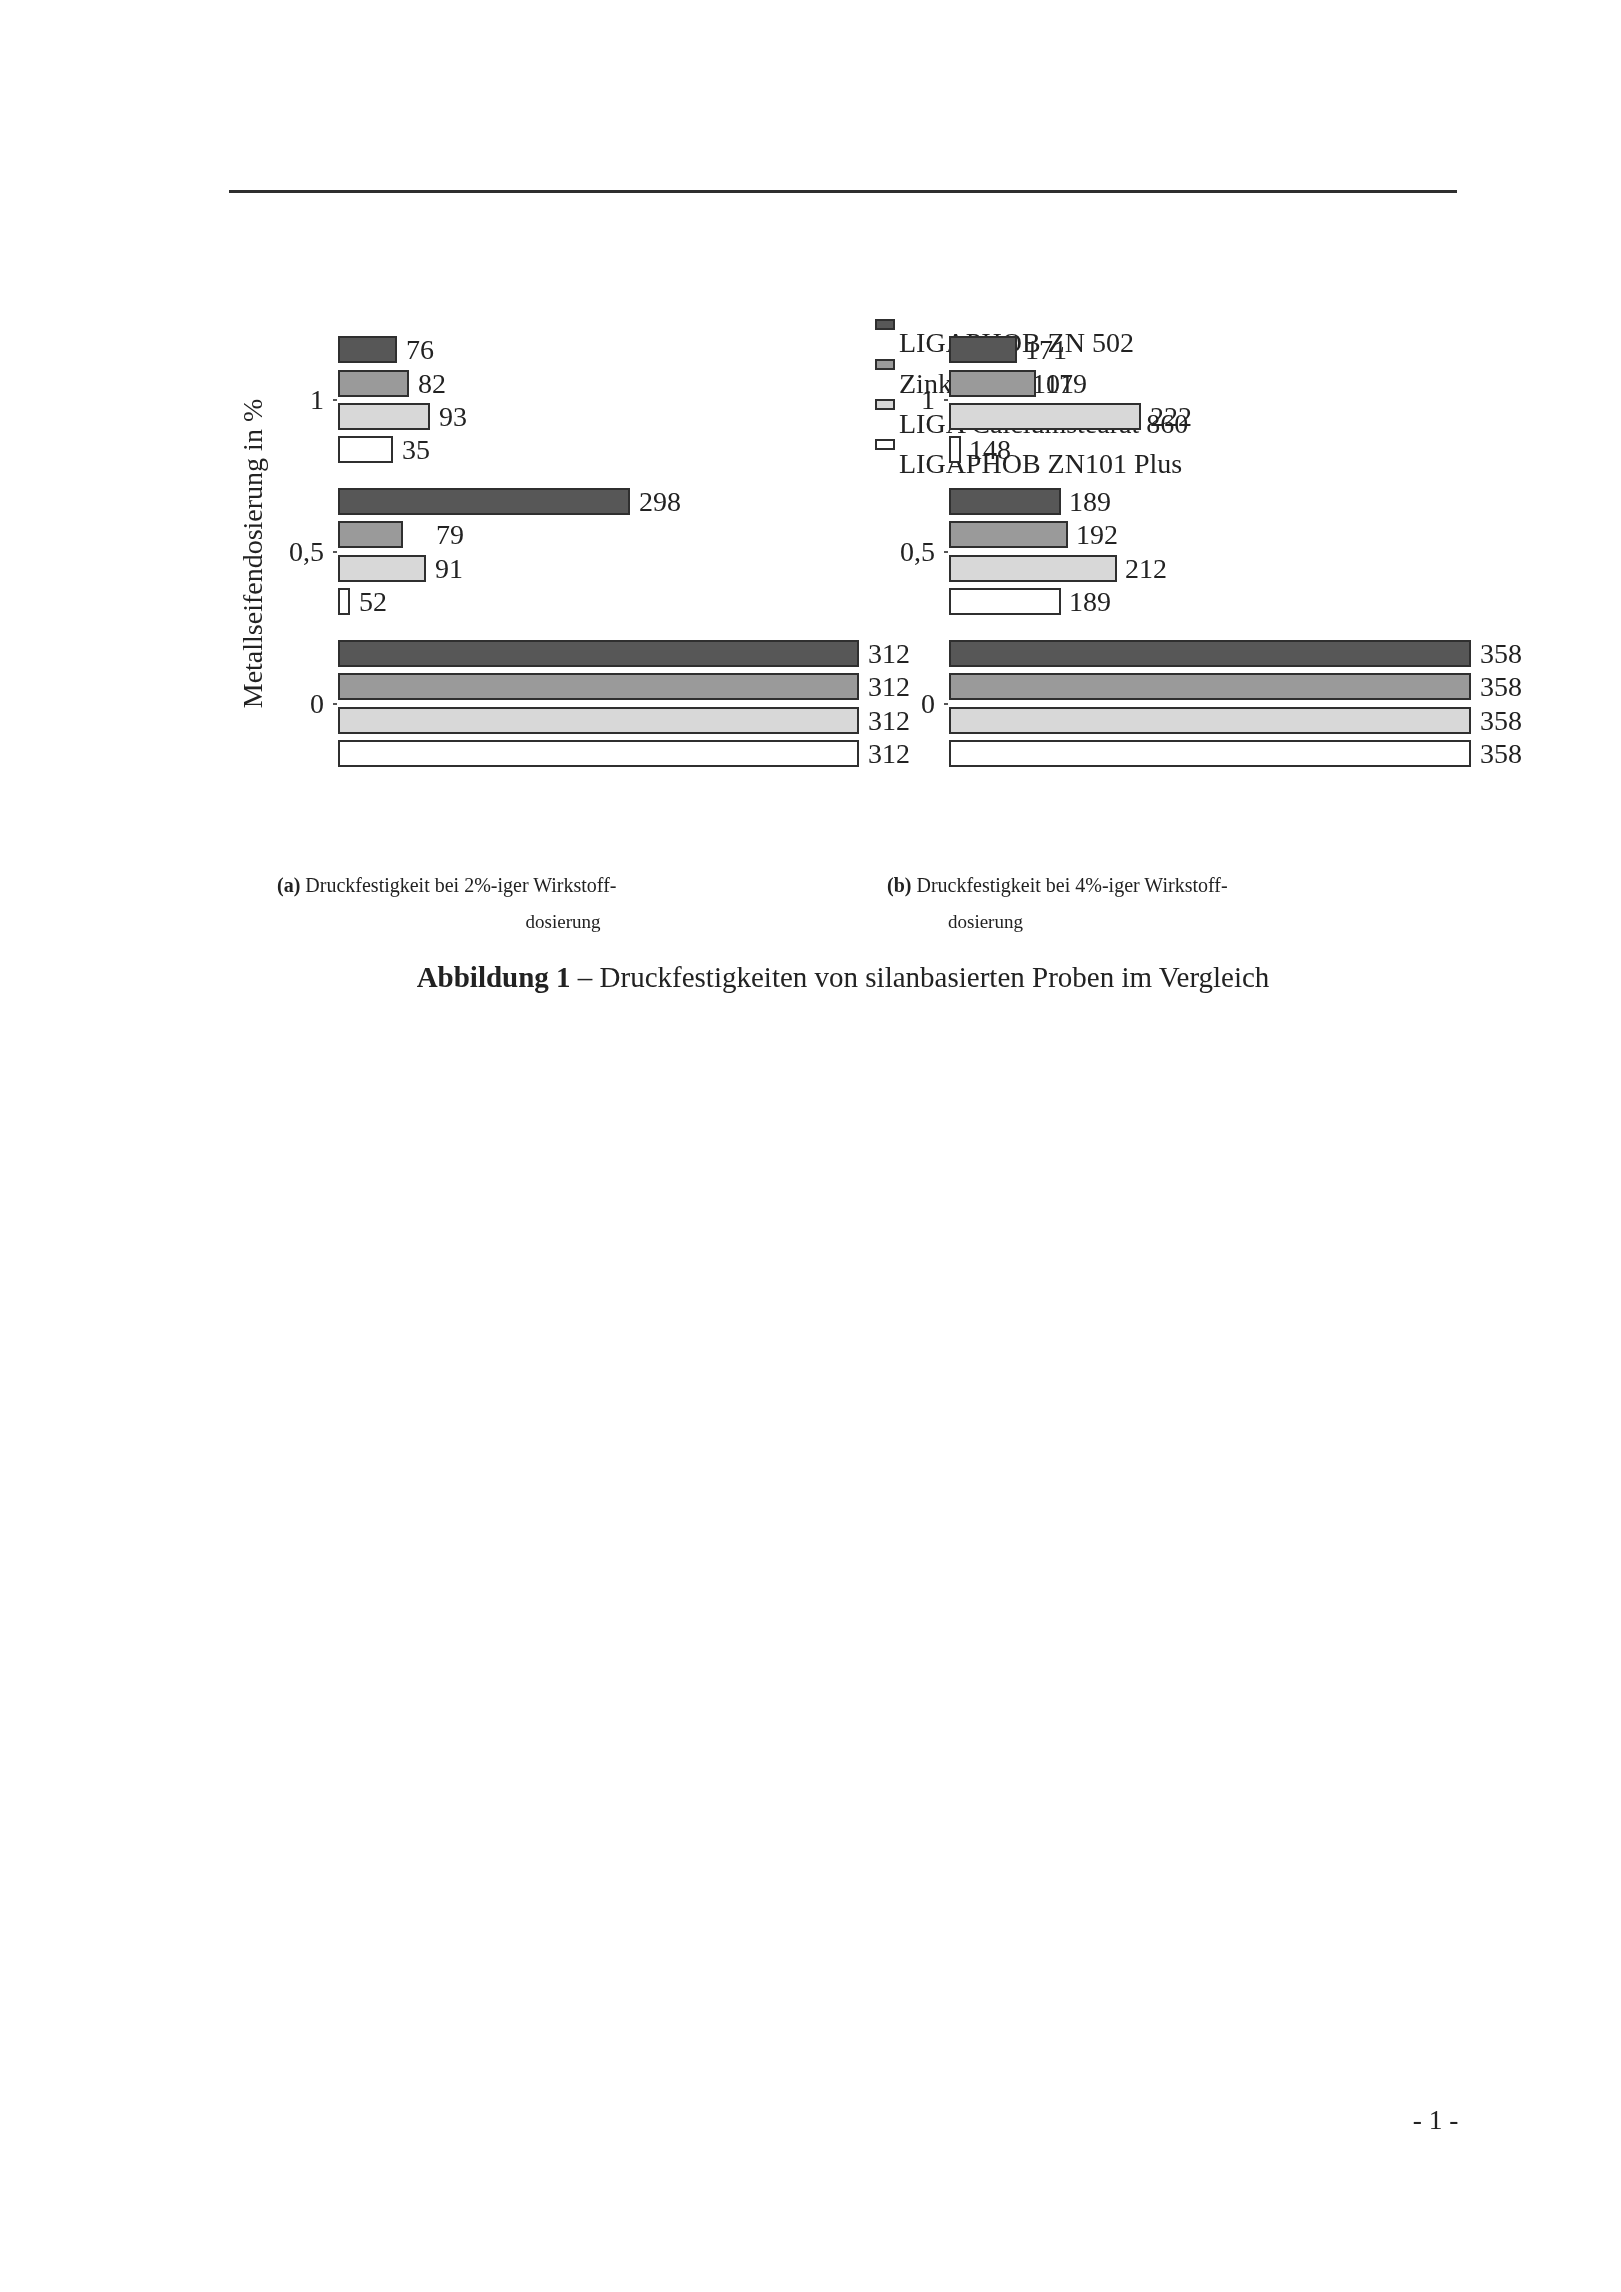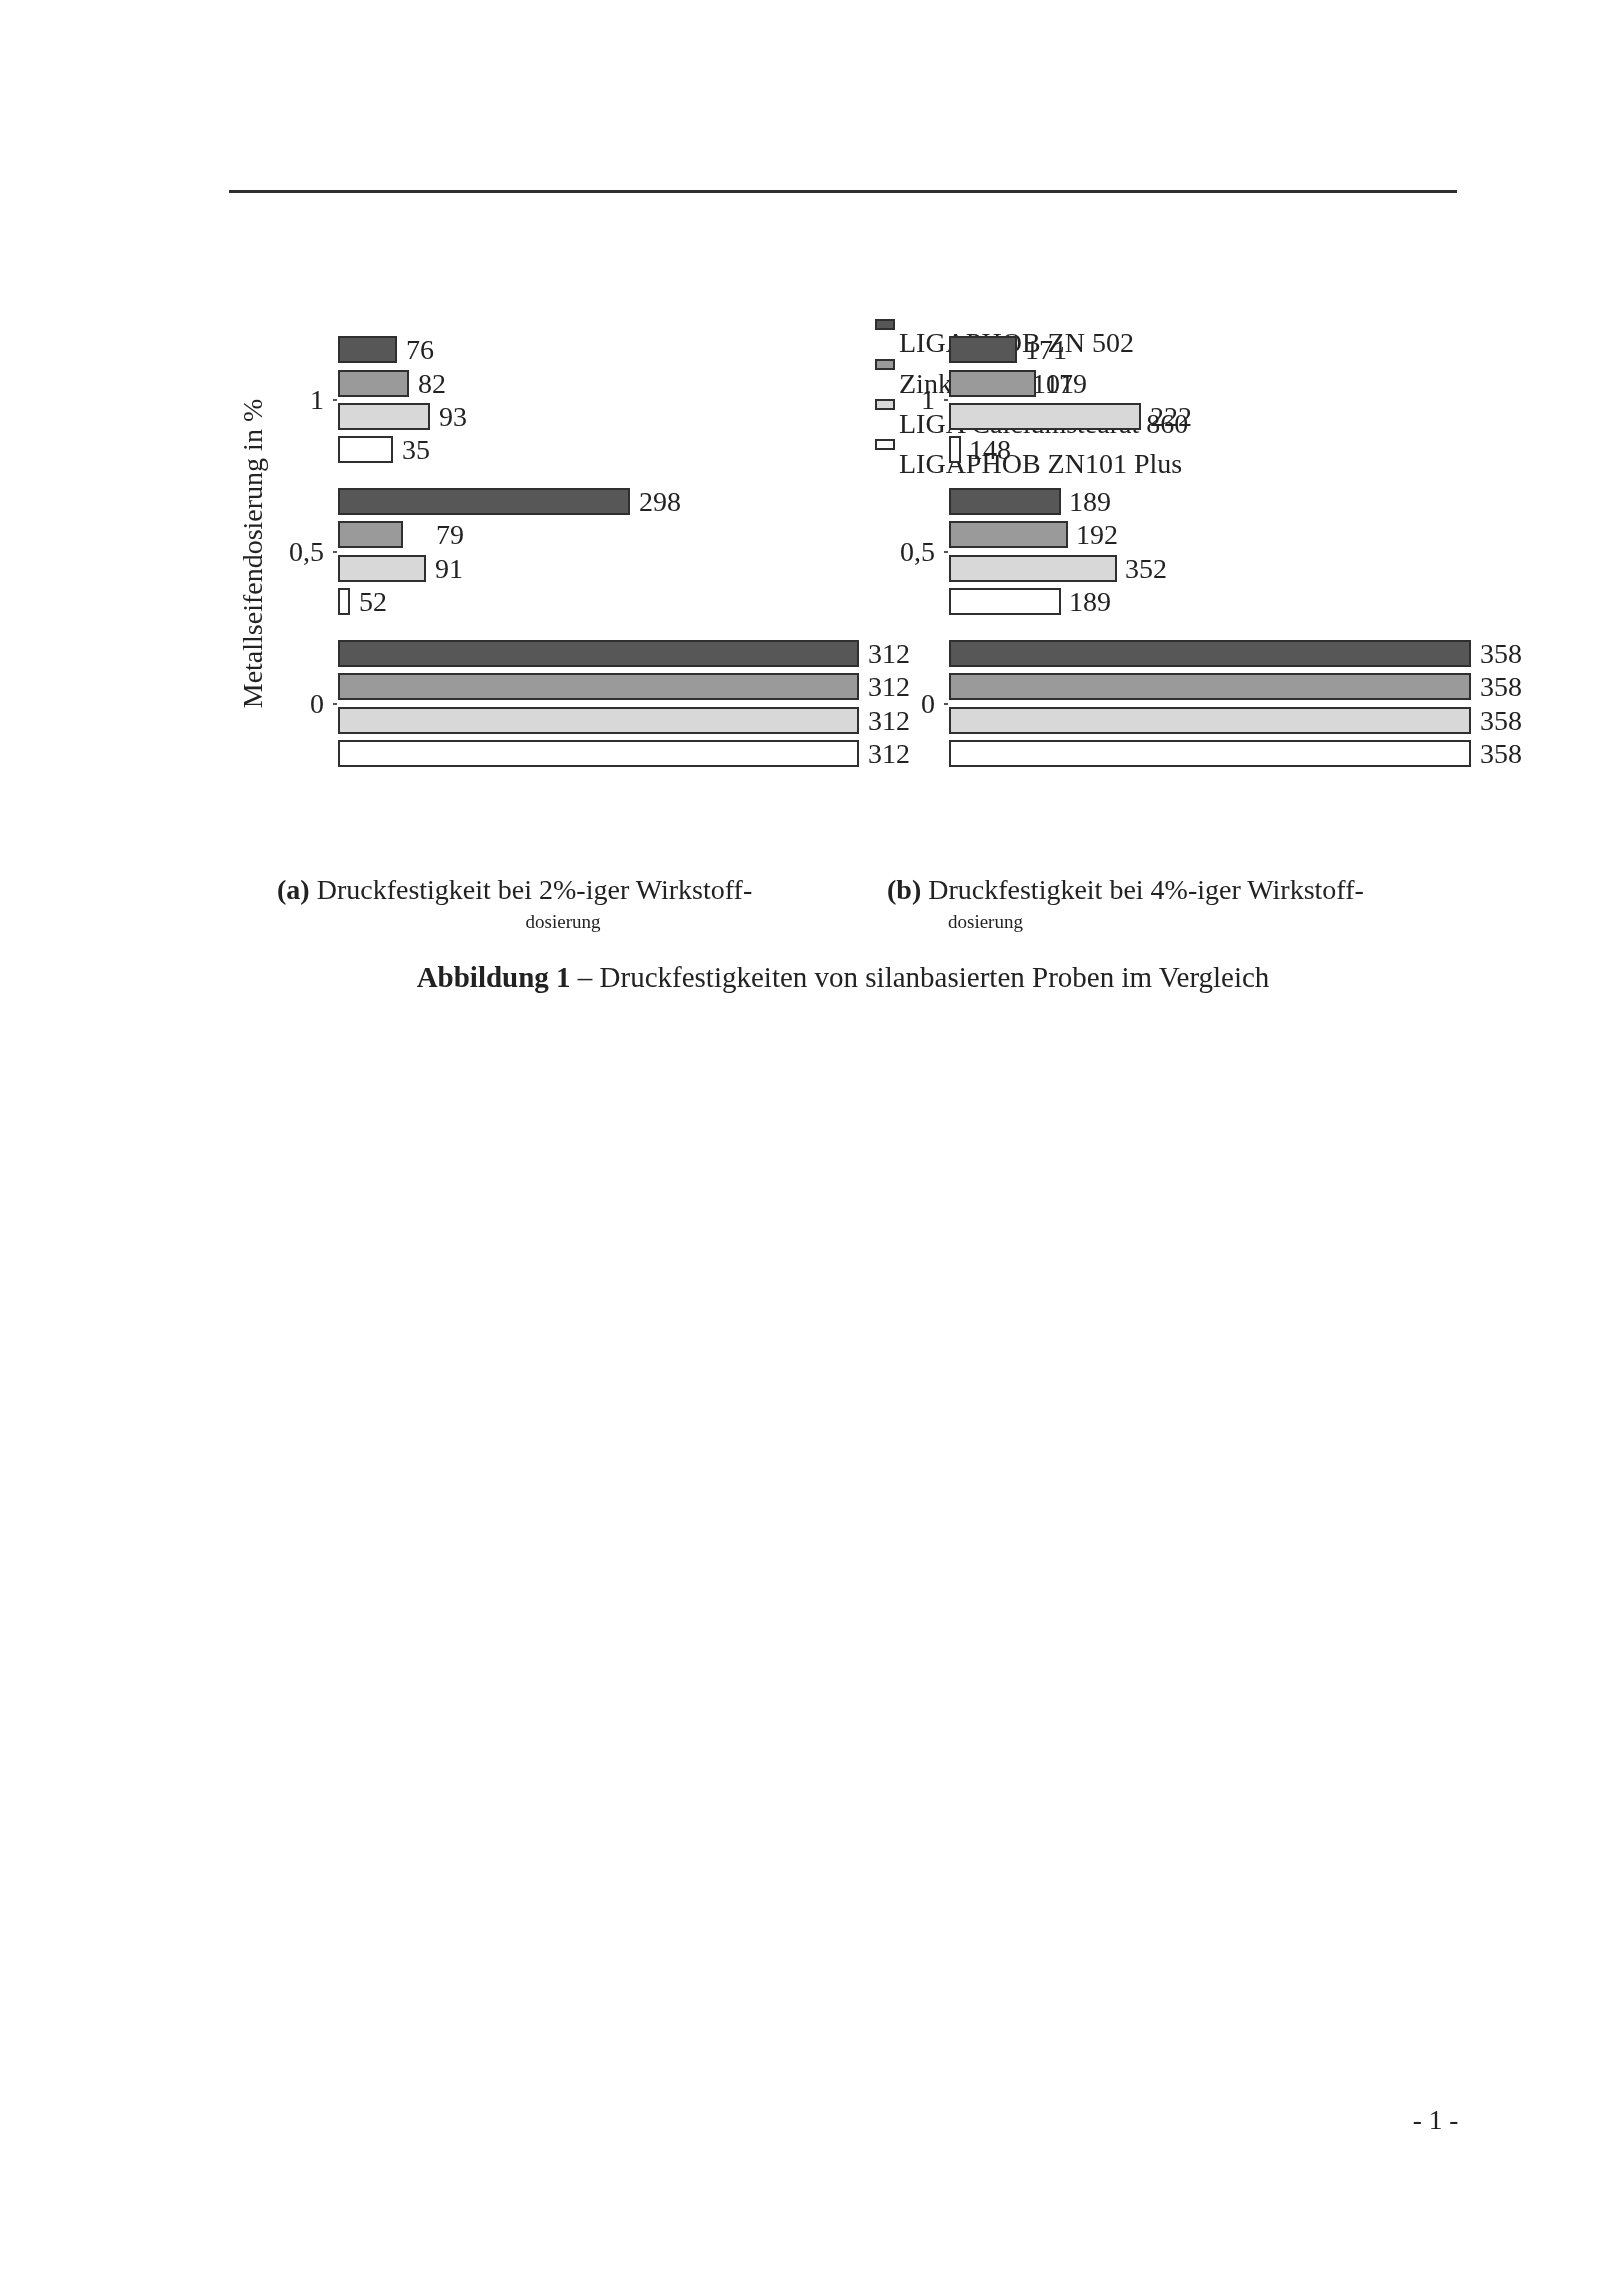--- a/index.html
+++ b/index.html
@@ -13,21 +13,21 @@
   #ylabel{
     left:56px;top:537px;width:392px;height:33px;line-height:33px;
     text-align:center;font-size:28px;transform:rotate(-90deg);
   }
   .tick-label{height:27.4px;line-height:27.4px;font-size:28px;text-align:right;z-index:3;}
   .tick-mark{width:3.9px;height:2px;background:#555;z-index:3;}
   .bar{box-sizing:border-box;height:27.4px;border:2px solid #2f2f2f;z-index:2;}
   .value-label{height:27.4px;line-height:27.4px;font-size:28px;white-space:nowrap;z-index:4;}
   .legend-swatch{box-sizing:border-box;width:19.6px;height:10.8px;border:2px solid #2f2f2f;z-index:5;}
   .legend-label{height:27.4px;line-height:27.4px;font-size:28px;white-space:nowrap;z-index:1;}
-  .subcaption{font-size:28px;white-space:nowrap;}
+  .subcaption{font-size:20px;white-space:nowrap;}
   .subcaption .lbl{font-weight:bold;}
   #caption-a-line2,#caption-b-line2{font-size:19px;}
   #figure-caption{
     left:229px;top:961px;width:1228px;text-align:center;font-size:29px;white-space:nowrap;
   }
   #figure-caption .cap-label{font-weight:bold;}
   #page-number{left:1367px;top:2105px;width:137px;text-align:center;font-size:27.4px;}
 </style>
 </head>
 <body>
@@ -77,21 +77,21 @@
     <div class="abs value-label" style="left: 1150px; top: 403px;">222</div>
     <div class="abs bar" style="left: 949px; top: 436px; width: 11.8px; background: rgb(255, 255, 255);"></div>
     <div class="abs value-label" style="left: 969px; top: 436px;">148</div>
     <div class="abs tick-label" style="left: 847px; top: 538px; width: 88px;">0,5</div>
     <div class="abs tick-mark" style="left: 944px; top: 551px;"></div>
     <div class="abs bar" style="left: 949px; top: 488px; width: 112px; background: rgb(87, 87, 87);"></div>
     <div class="abs value-label" style="left: 1069px; top: 488px;">189</div>
     <div class="abs bar" style="left: 949px; top: 521px; width: 119px; background: rgb(154, 154, 154);"></div>
     <div class="abs value-label" style="left: 1076px; top: 521px;">192</div>
     <div class="abs bar" style="left: 949px; top: 555px; width: 168px; background: rgb(216, 216, 216);"></div>
-    <div class="abs value-label" style="left: 1125px; top: 555px;">352</div>
+    <div class="abs value-label" style="left: 1125px; top: 555px;">212</div>
     <div class="abs bar" style="left: 949px; top: 588px; width: 112px; background: rgb(255, 255, 255);"></div>
     <div class="abs value-label" style="left: 1069px; top: 588px;">189</div>
     <div class="abs tick-label" style="left: 847px; top: 690px; width: 88px;">0</div>
     <div class="abs tick-mark" style="left: 944px; top: 703px;"></div>
     <div class="abs bar" style="left: 949px; top: 640px; width: 522px; background: rgb(87, 87, 87);"></div>
     <div class="abs value-label" style="left: 1480px; top: 640px;">358</div>
     <div class="abs bar" style="left: 949px; top: 673px; width: 522px; background: rgb(154, 154, 154);"></div>
     <div class="abs value-label" style="left: 1480px; top: 673px;">358</div>
     <div class="abs bar" style="left: 949px; top: 707px; width: 522px; background: rgb(216, 216, 216);"></div>
     <div class="abs value-label" style="left: 1480px; top: 707px;">358</div>

